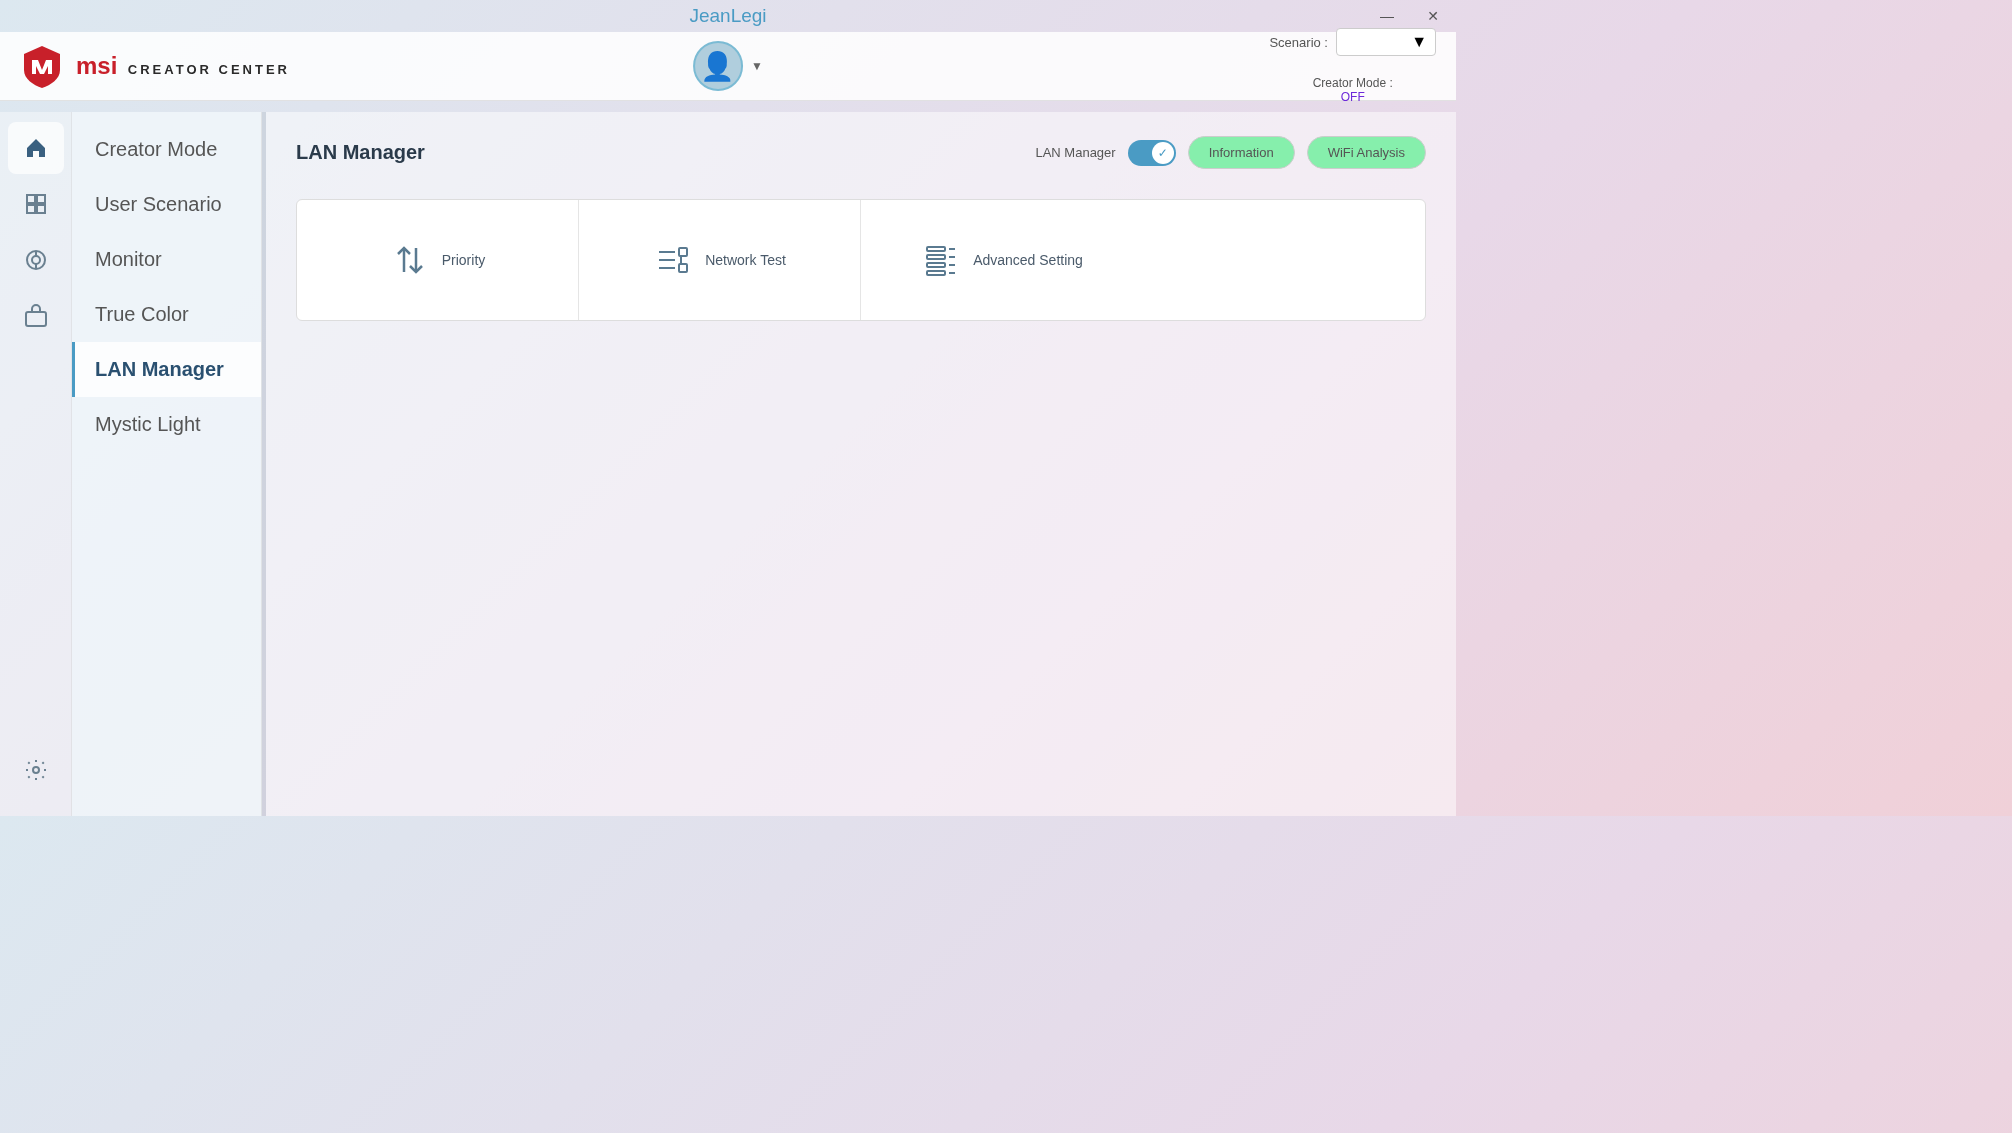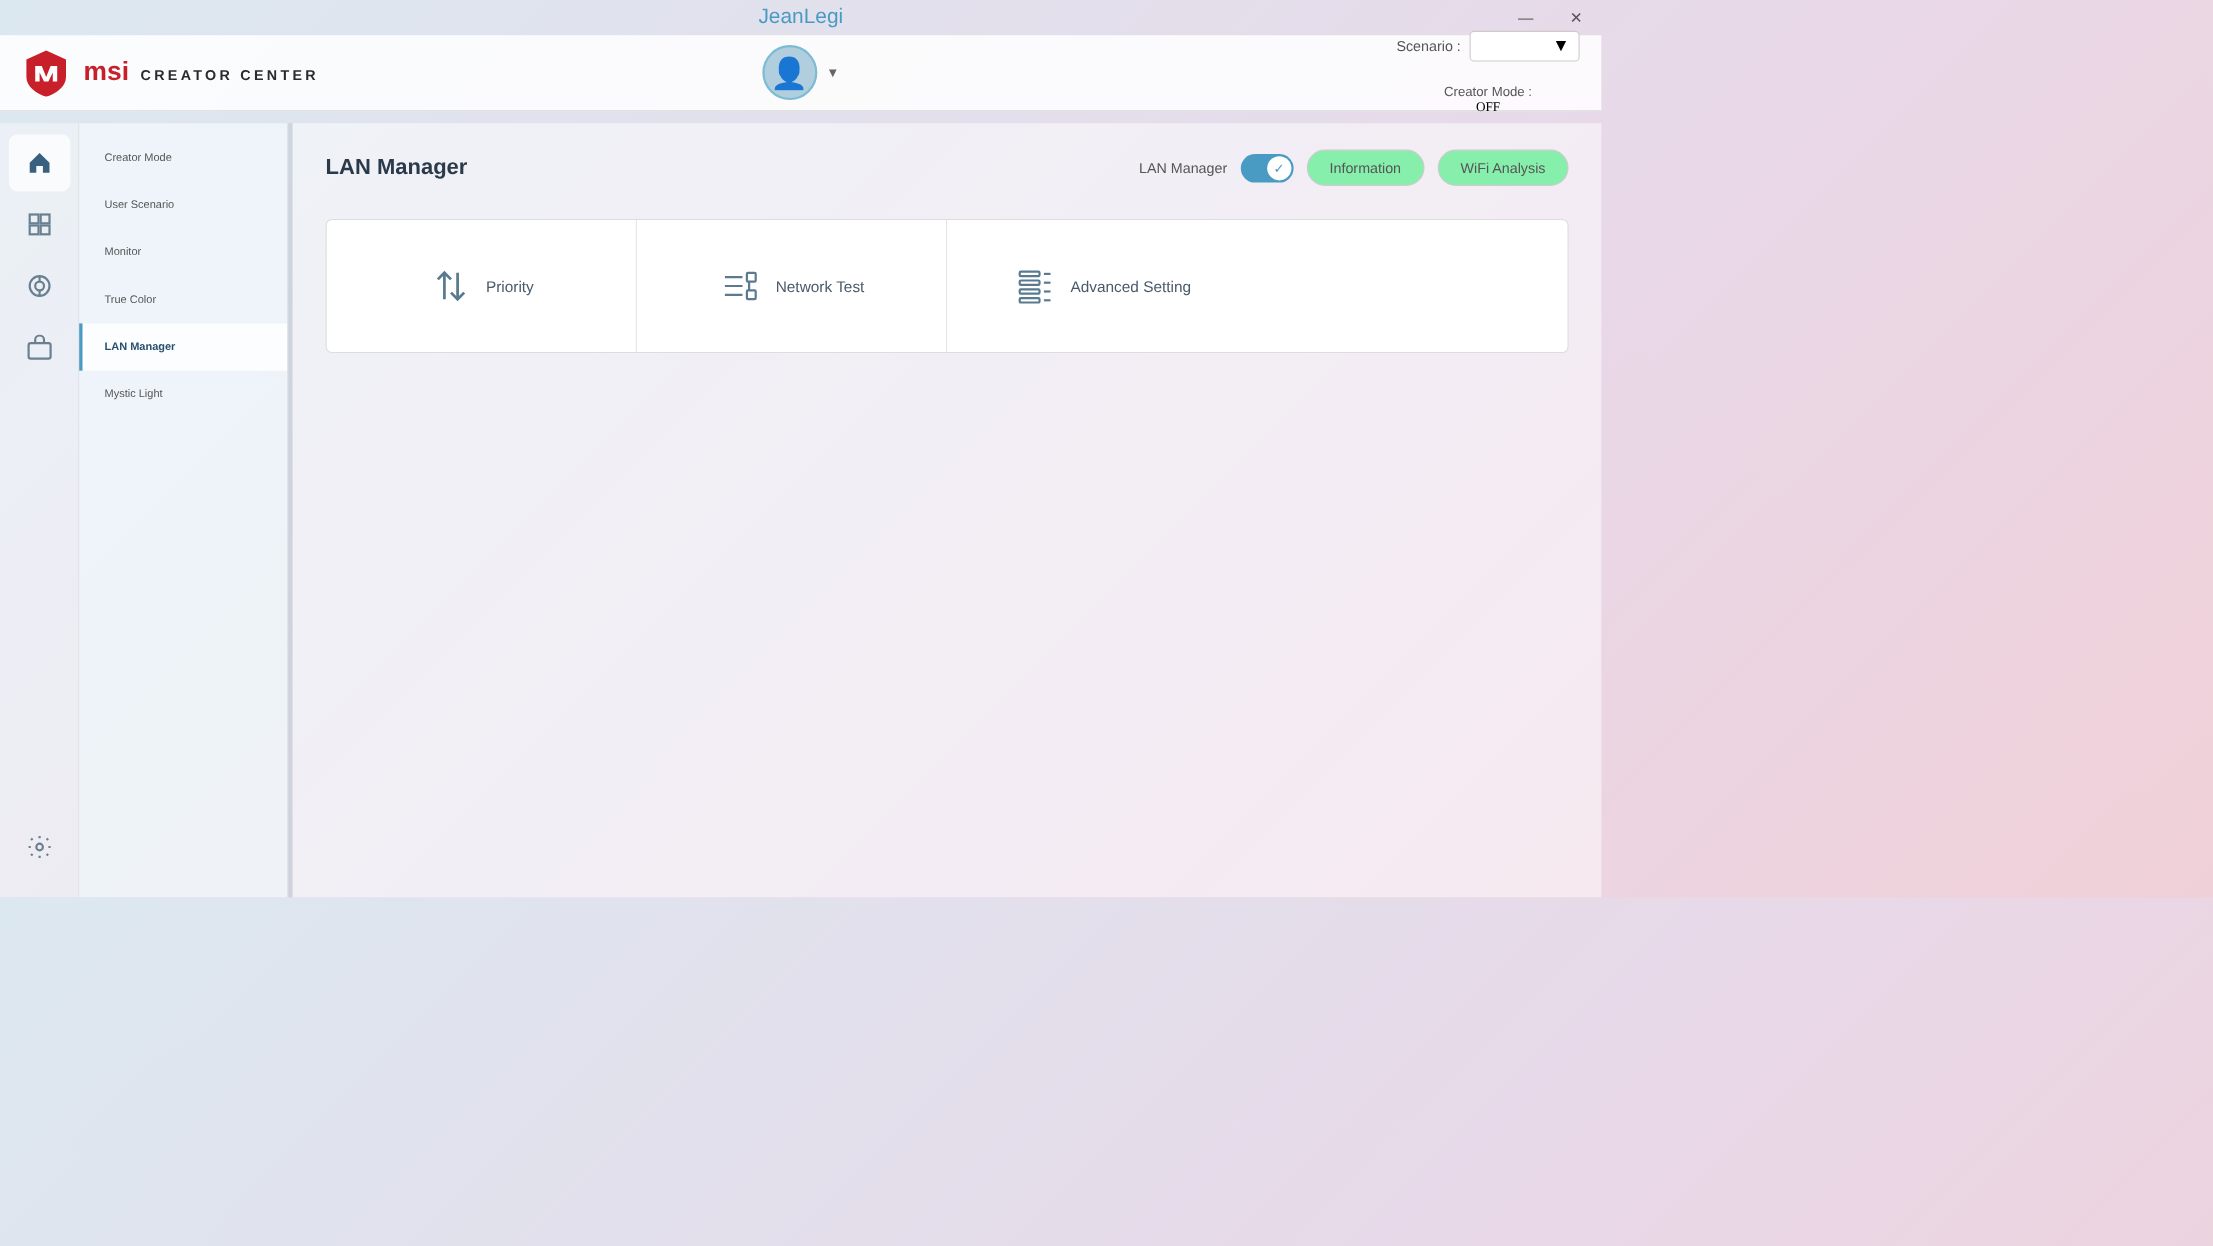--- a/index.html
+++ b/index.html
@@ -137,22 +137,21 @@
     }
     .creator-mode-area {
       text-align: center;
     }
     .creator-mode-label {
       font-size: 12px;
       color: #555;
     }
     .creator-mode-value {
       font-size: 12px;
-      color: #000000;
-      font-family: Liberation Serif, serif;
+      color: #6d28d9;
     }
 
     
     .main {
       position: absolute;
       top: 112px;
       left: 0;
       right: 0;
       bottom: 0;
       display: flex;
@@ -200,21 +199,21 @@
 
     
     .sidebar-nav {
       width: 190px;
       background: rgba(240,245,250,0.9);
       padding-top: 10px;
       border-right: 1px solid rgba(200,200,200,0.4);
     }
     .nav-item {
       padding: 16px 20px;
-      font-size: 10px;
+      font-size: 20px;
       color: #555;
       cursor: pointer;
       border-left: 3px solid transparent;
     }
     .nav-item.active {
       background: rgba(255,255,255,0.8);
       color: #2a5070;
       border-left: 3px solid #4a9bc4;
       font-weight: 600;
     }

